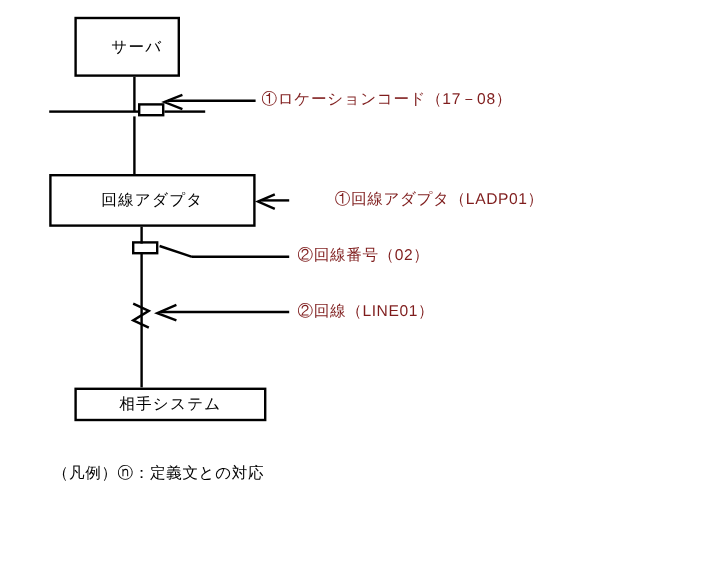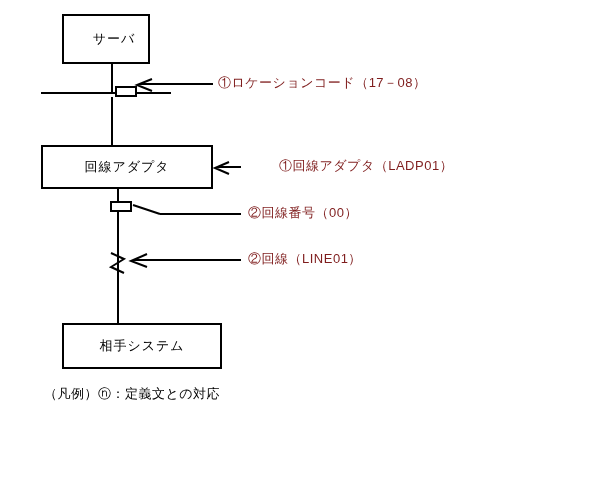--- a/index.html
+++ b/index.html
@@ -87,21 +87,21 @@
   <div class="connector" style="left:110px; top:201px; width:22px; height:11px;"></div>
 
   <div class="line vline" style="left:117px; top:189px; height:14px;"></div>
 
   <div class="line vline" style="left:117px; top:211px; height:112px;"></div>
 
   <svg class="ov">
     <polyline points="111,253 124,259 111,267 124,273" fill="none" stroke="#000000" stroke-width="2"></polyline>
   </svg>
 
-  <div class="box" style="left:62px; top:323px; width:160px; height:46px;">
+  <div class="box" style="left:62px; top:323px; width:160px; height:28px;">
     <span>相手システム</span>
   </div>
 
   <svg class="ov">
 
     <line x1="213" y1="84" x2="140" y2="84" stroke="#000000" stroke-width="2"></line>
     <polyline points="152,79 137,85 152,91" fill="none" stroke="#000000" stroke-width="2"></polyline>
 
     <line x1="241" y1="167" x2="218" y2="167" stroke="#000000" stroke-width="2"></line>
     <polyline points="229,162 215,168 229,174" fill="none" stroke="#000000" stroke-width="2"></polyline>
@@ -110,19 +110,19 @@
     <line x1="160" y1="214" x2="133" y2="205" stroke="#000000" stroke-width="2"></line>
 
     <line x1="241" y1="260" x2="134" y2="260" stroke="#000000" stroke-width="2"></line>
     <polyline points="147,254 131,261 147,267" fill="none" stroke="#000000" stroke-width="2"></polyline>
   </svg>
 
   <div class="label" style="left:218px; top:74px;">①ロケーションコード（17－08）</div>
 
   <div class="label" style="left:248px; top:157px;margin-left:31px;">①回線アダプタ（LADP01）</div>
 
-  <div class="label" style="left:248px; top:204px;">②回線番号（00）</div>
+  <div class="label" style="left:248px; top:204px;">②回線番号（02）</div>
 
   <div class="label" style="left:248px; top:250px;">②回線（LINE01）</div>
 
   <div class="legend" style="left:28px; top:385px;">（凡例）ⓝ：定義文との対応</div>
 
 </div>
 
 </body></html>

